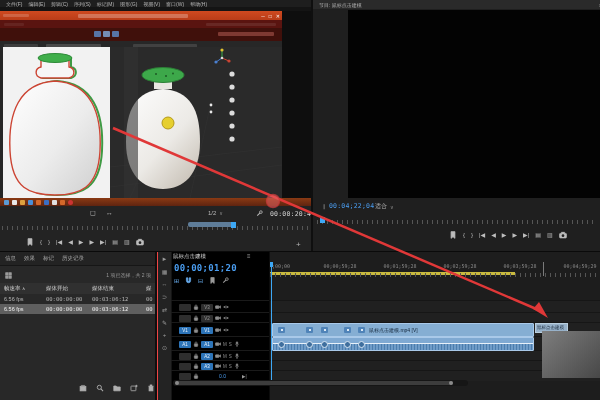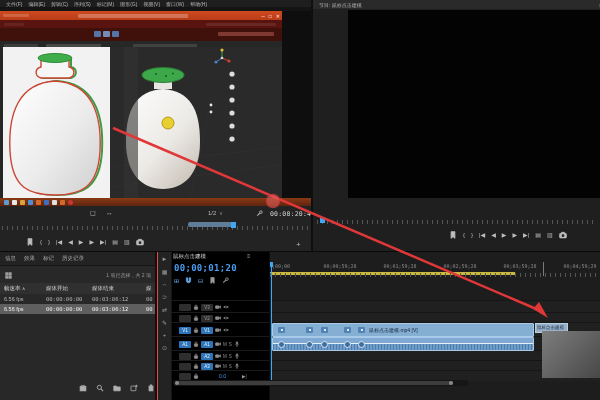--- a/index.html
+++ b/index.html
@@ -335,20 +335,28 @@
       </div>
     <span class="abs" style="left:296px;top:233px;font-size:8px;color:#b5b5b5">+</span>
   </div>
 
   <div id="prog-panel" class="abs">
     <div id="prog-tabstrip" class="abs">
       <span>节目: 鼠标点击建模</span>
       <span style="margin-left:auto;margin-right:4px;color:#8a8a8a">≡</span>
     </div>
     <div id="prog-black" class="abs"></div>
+    <div class="abs" style="left:0;top:200px;width:287px;height:15px">
+      <span class="abs" style="left:9px;top:3px;font-size:5px;color:#8a8a8a">❙</span>
+      <span class="abs tc-blue mono" style="left:16px;top:2px">00:04;22;04</span>
+      <span class="abs dd" style="left:62px;top:2px">
+        <span>适合</span>
+        <span class="chev">∨</span>
+      </span>
+    </div>
     <div class="abs" style="left:0;top:217px;width:287px;height:8px">
       <div class="ticks" style="left:4px;top:3px;width:279px"></div>
       <div class="abs" style="left:7px;top:0;width:5px;height:6px;background:#3da8f5"></div>
     </div>
     <div id="prog-transport" class="transport" style="left:136px;top:231px">
         <span class="tbtn">
           <svg class="ic" style="width: 8px; height: 8px;">
             <use href="#i-marker"></use>
           </svg>
         </span>

